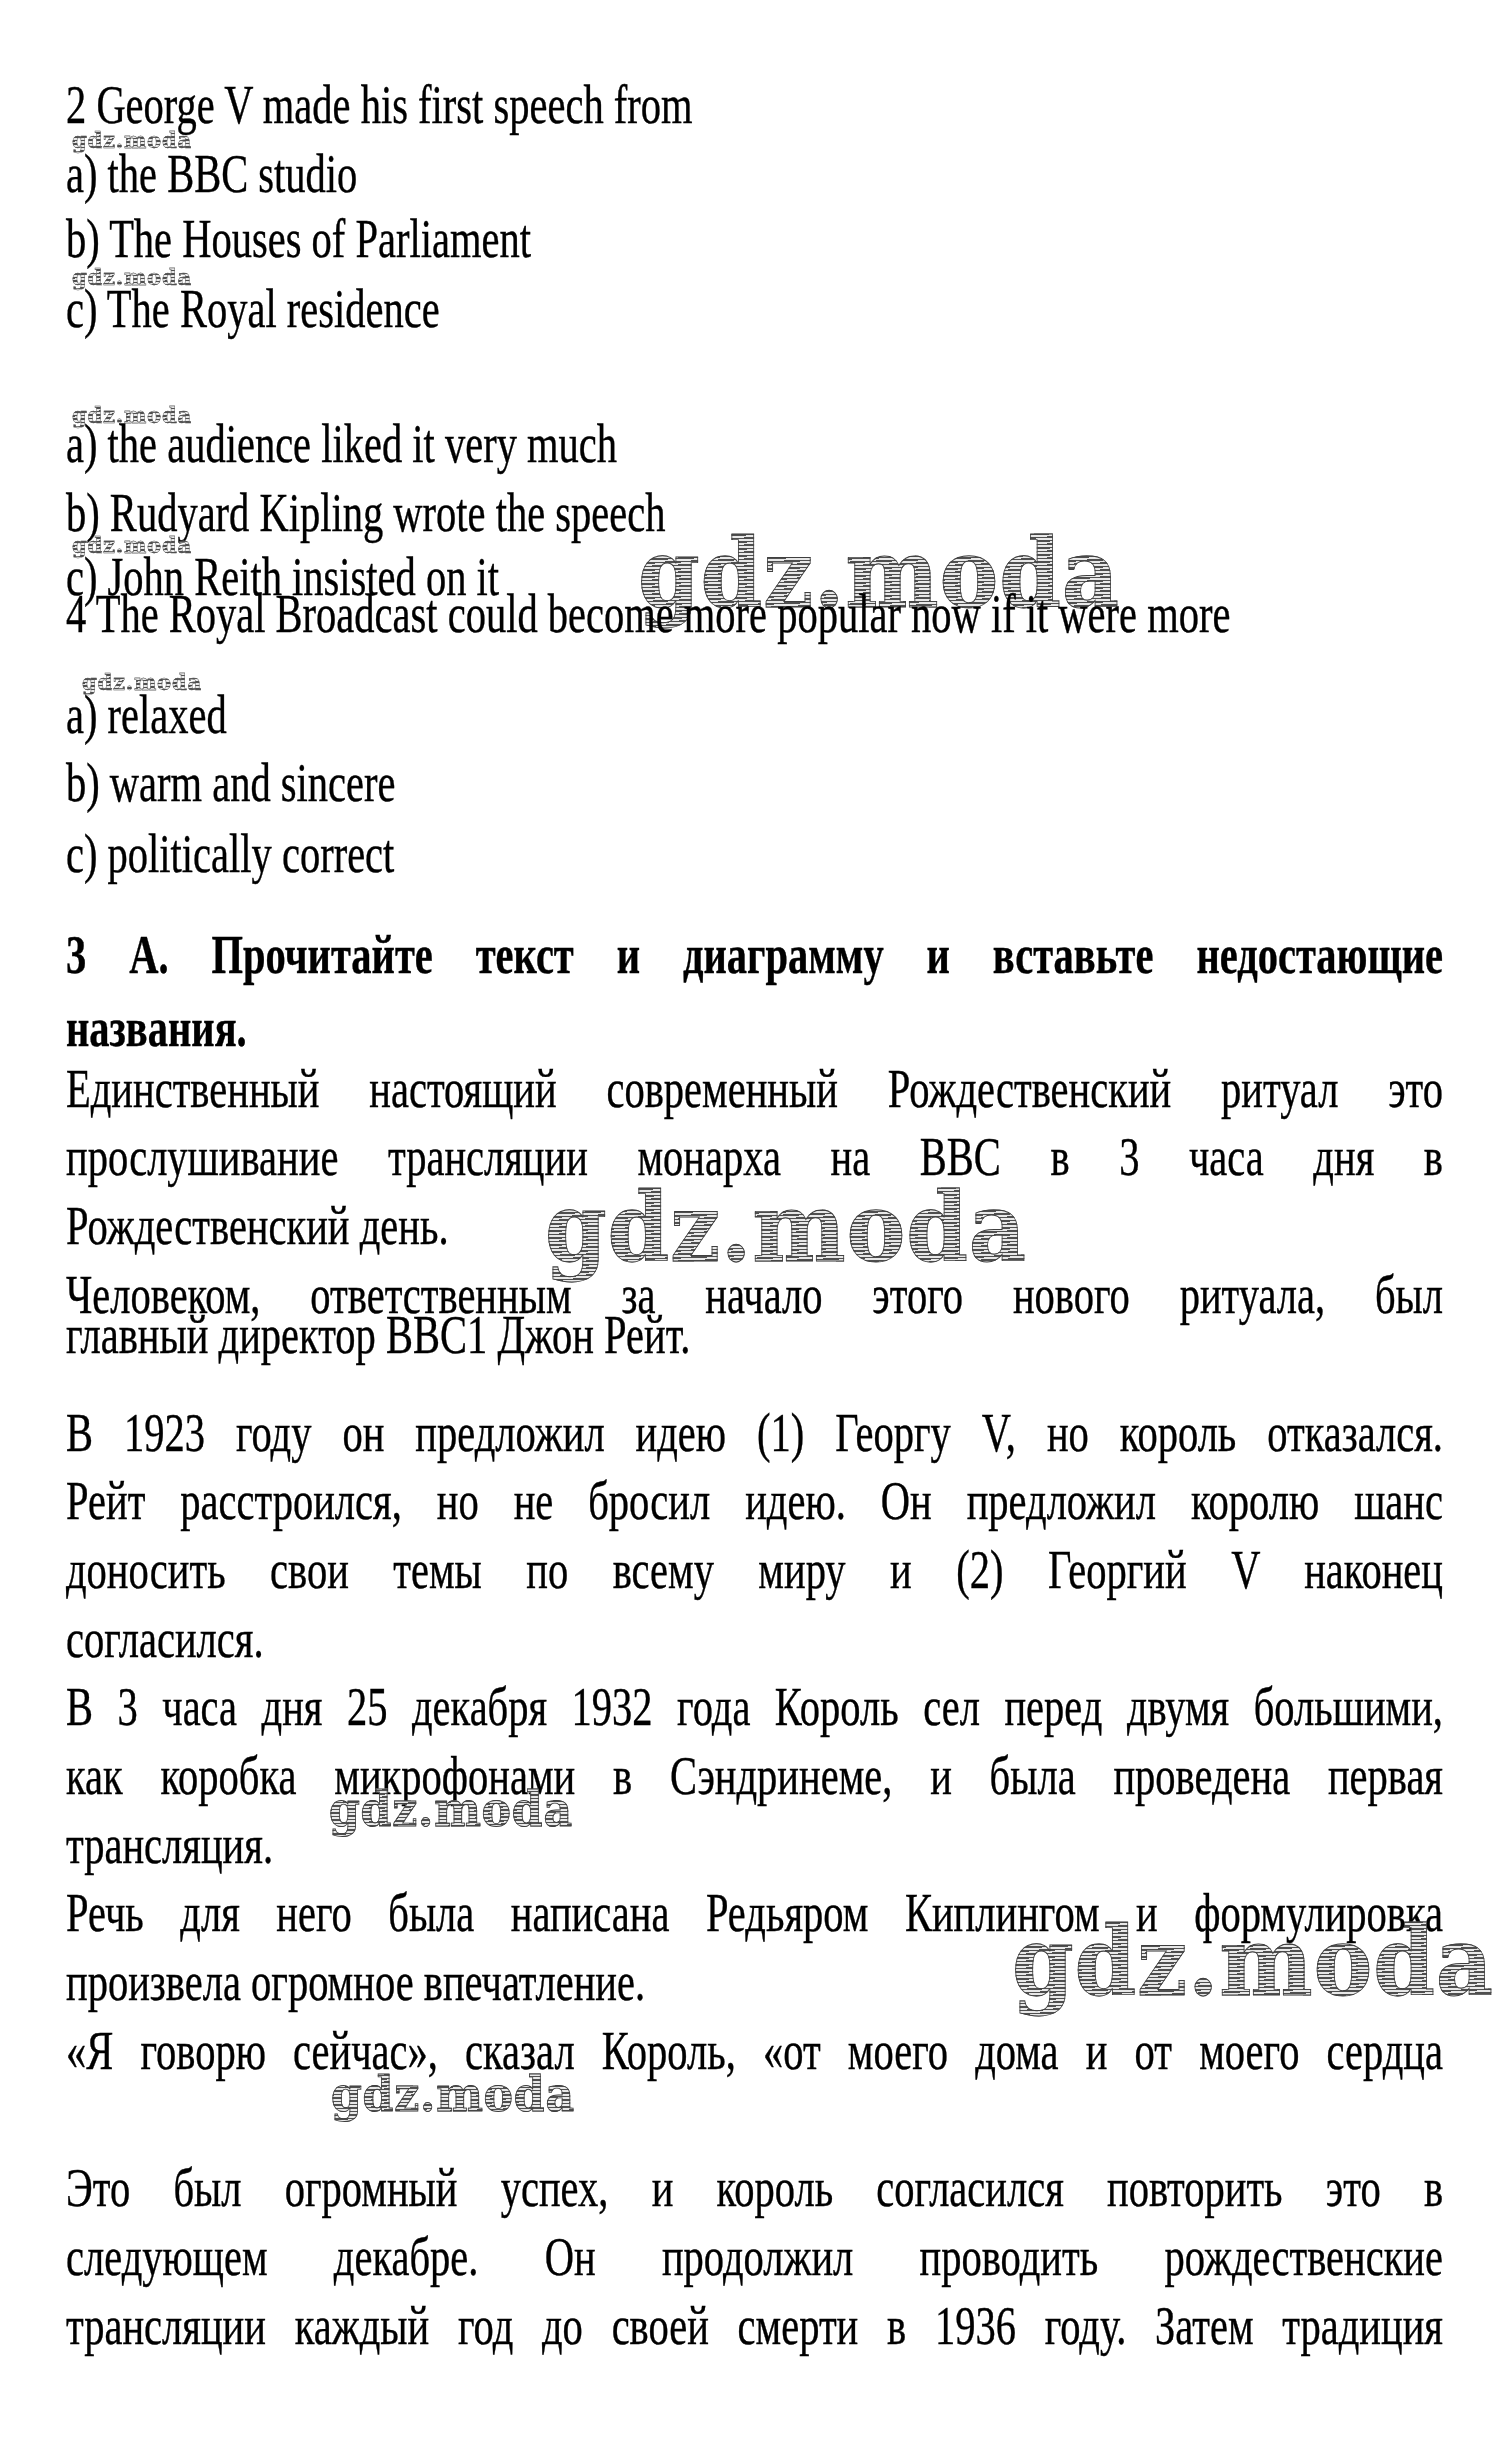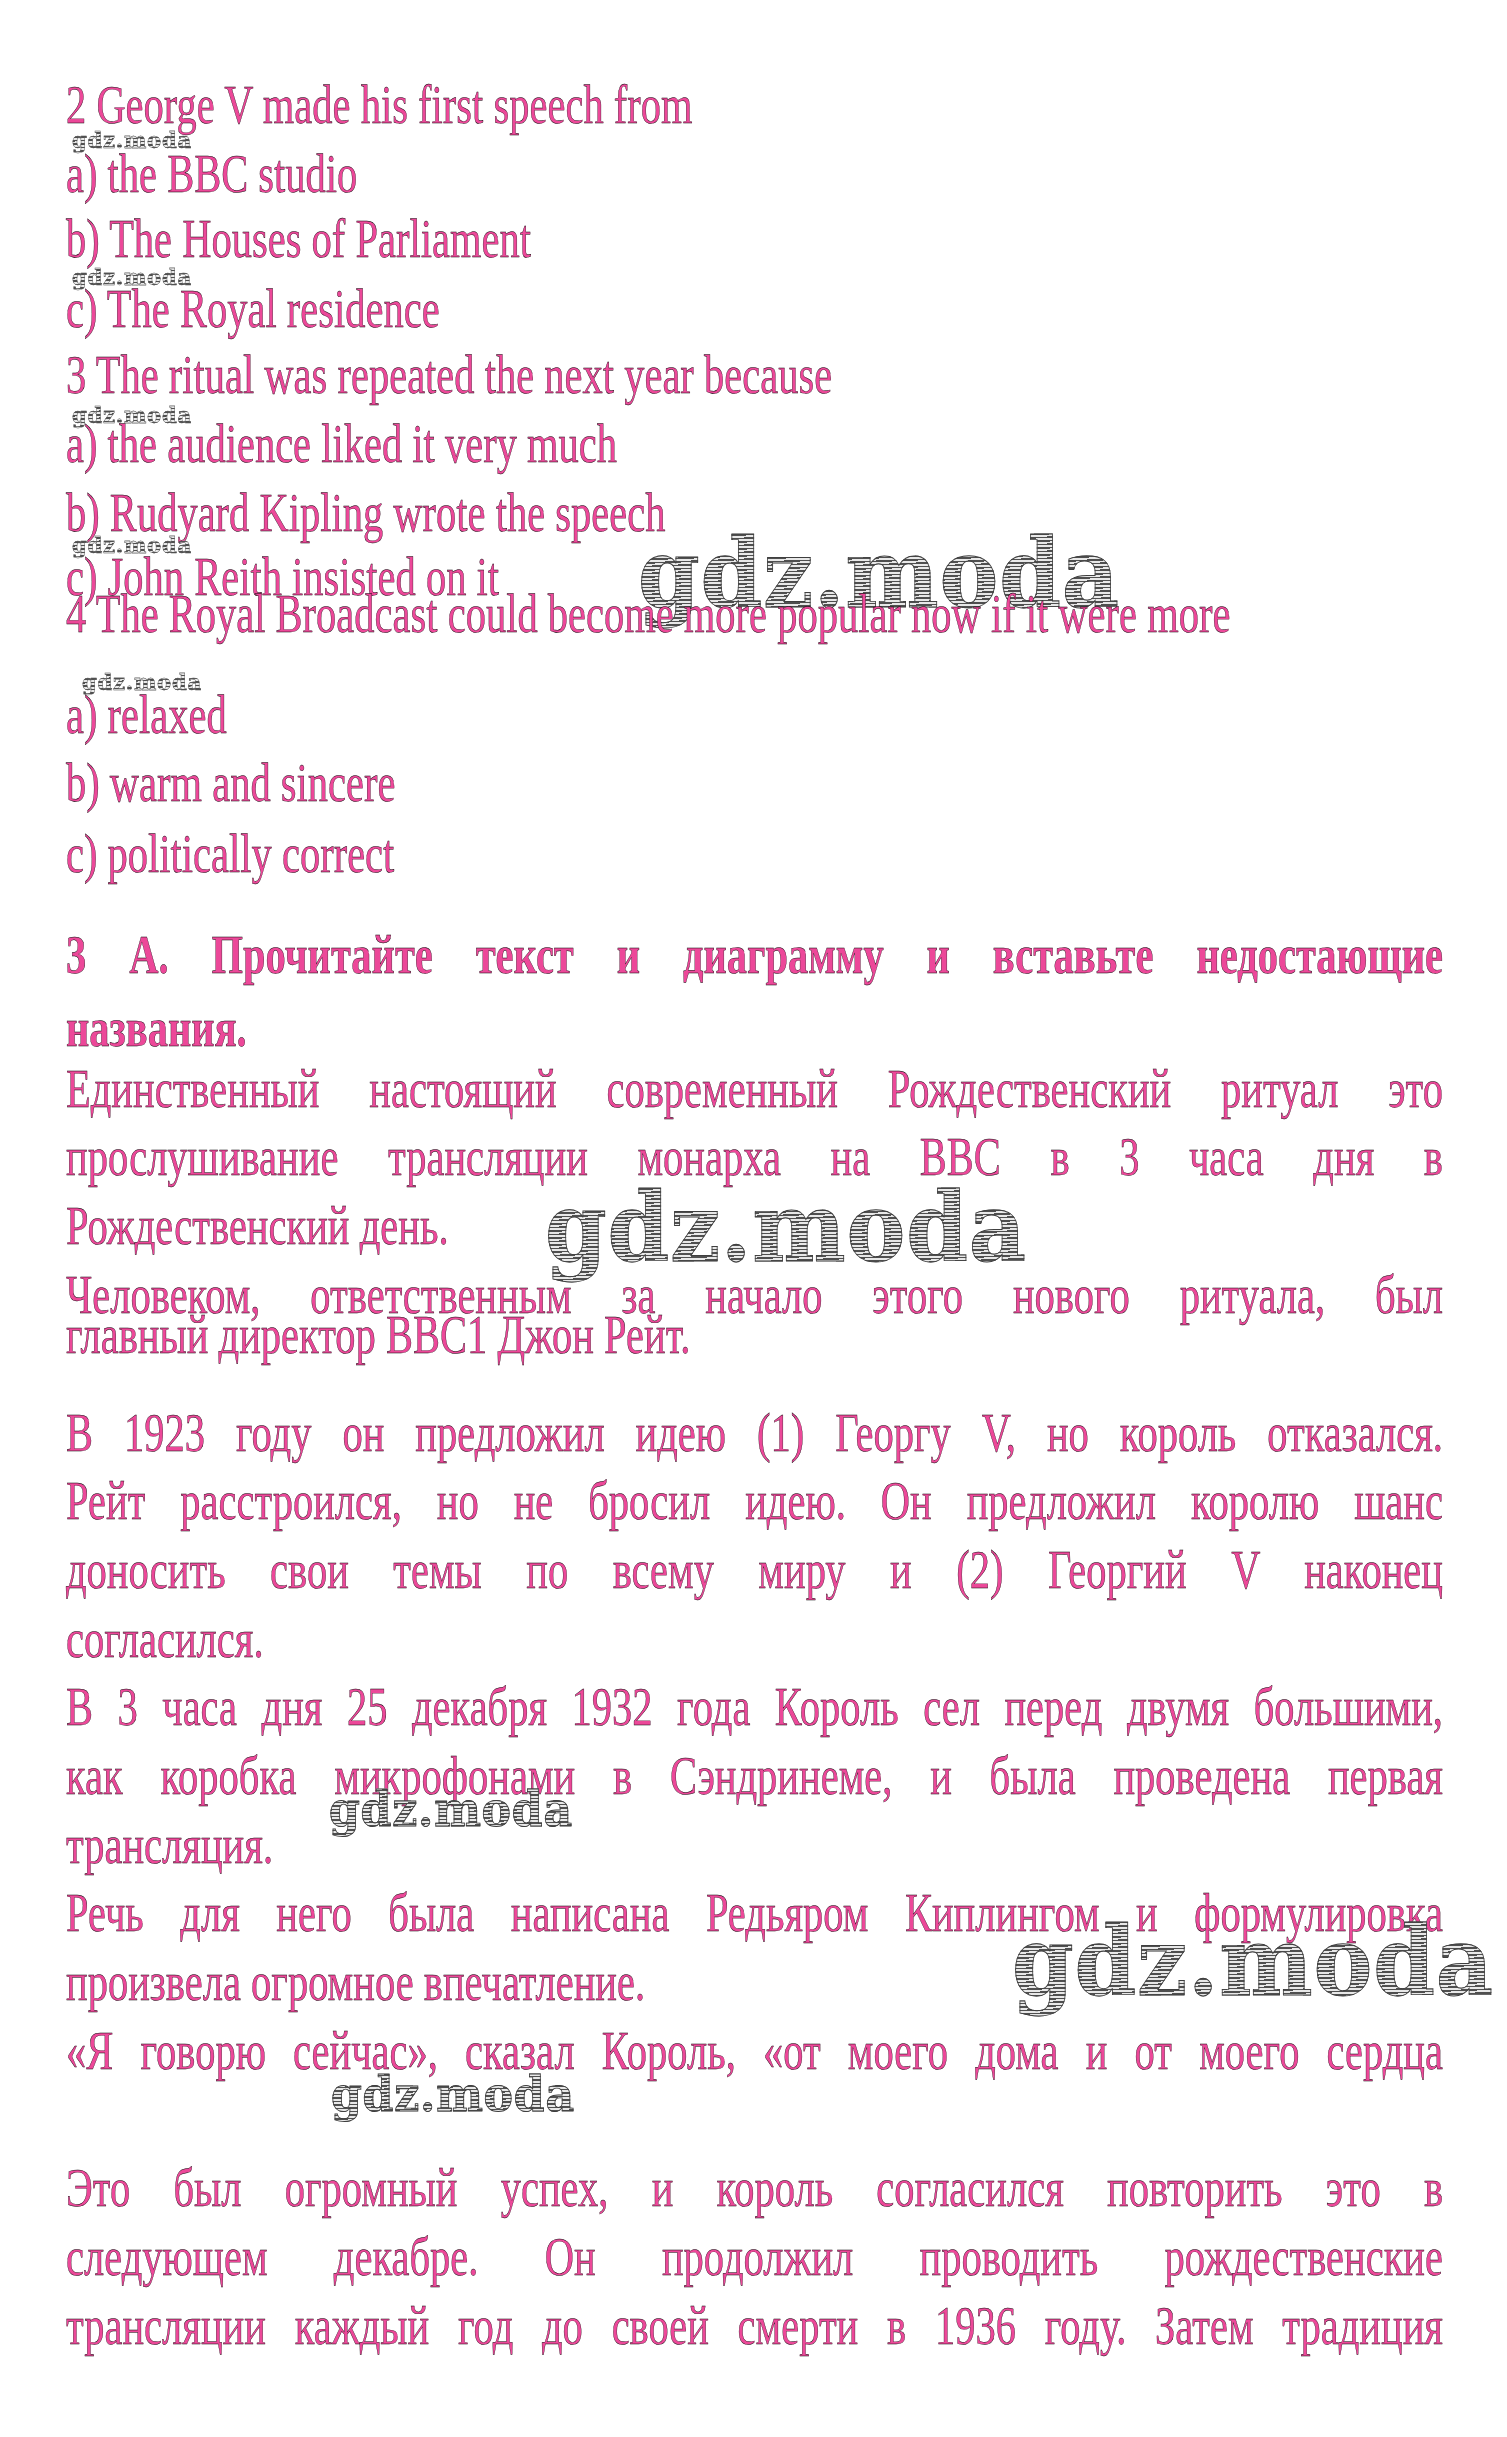--- a/index.html
+++ b/index.html
@@ -13,21 +13,21 @@
     color: #000000;
   }
   .line {
     position: absolute;
     left: 66px;
     width: 1377px;
     height: 65px;
     font-size: 54px;
     line-height: 65px;
     white-space: nowrap;
-    color: #ec4899;
+    color: #000000;
     -webkit-text-stroke: 0.4px #000;
   }
   .line .tx {
     display: inline-block;
     transform: scaleX(0.75);
     transform-origin: 0 0;
     white-space: nowrap;
   }
   .line.j .tx {
     display: block;
@@ -66,21 +66,20 @@
 
 <div class="page">
 
   <div class="line" style="top:73px"><span class="tx">2 George V made his first speech from</span></div>
   <span class="wm small" style="left:72px; top:126px">gdz.moda</span>
   <div class="line" style="top:142px"><span class="tx">a) the BBC studio</span></div>
   <div class="line" style="top:207px"><span class="tx">b) The Houses of Parliament</span></div>
   <span class="wm small" style="left:72px; top:263px">gdz.moda</span>
   <div class="line" style="top:277px"><span class="tx">c) The Royal residence</span></div>
 
-  <div class="line" style="top:343px"><span class="tx">3 The ritual was repeated the next year because</span></div>
   <span class="wm small" style="left:72px; top:401px">gdz.moda</span>
   <div class="line" style="top:412px"><span class="tx">a) the audience liked it very much</span></div>
   <div class="line" style="top:481px"><span class="tx">b) Rudyard Kipling wrote the speech</span></div>
   <span class="wm small" style="left:72px; top:531px">gdz.moda</span>
   <div class="line" style="top:545px"><span class="tx">c) John Reith insisted on it</span></div>
   <span class="wm large" style="left:638px; top:517px">gdz.moda</span>
 
   <div class="line" style="top:582px"><span class="tx">4 The Royal Broadcast could become more popular now if it were more</span></div>
   <span class="wm small" style="left:82px; top:668px">gdz.moda</span>
   <div class="line" style="top:751px"><span class="tx">b) warm and sincere</span></div>

